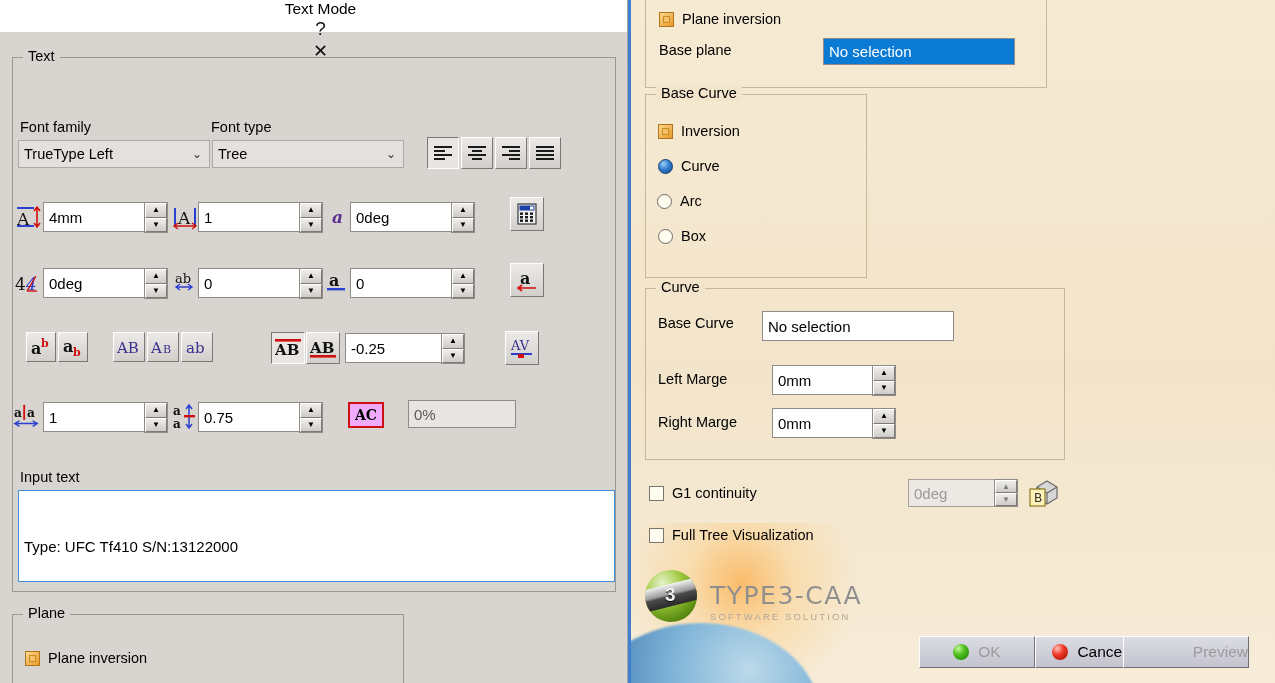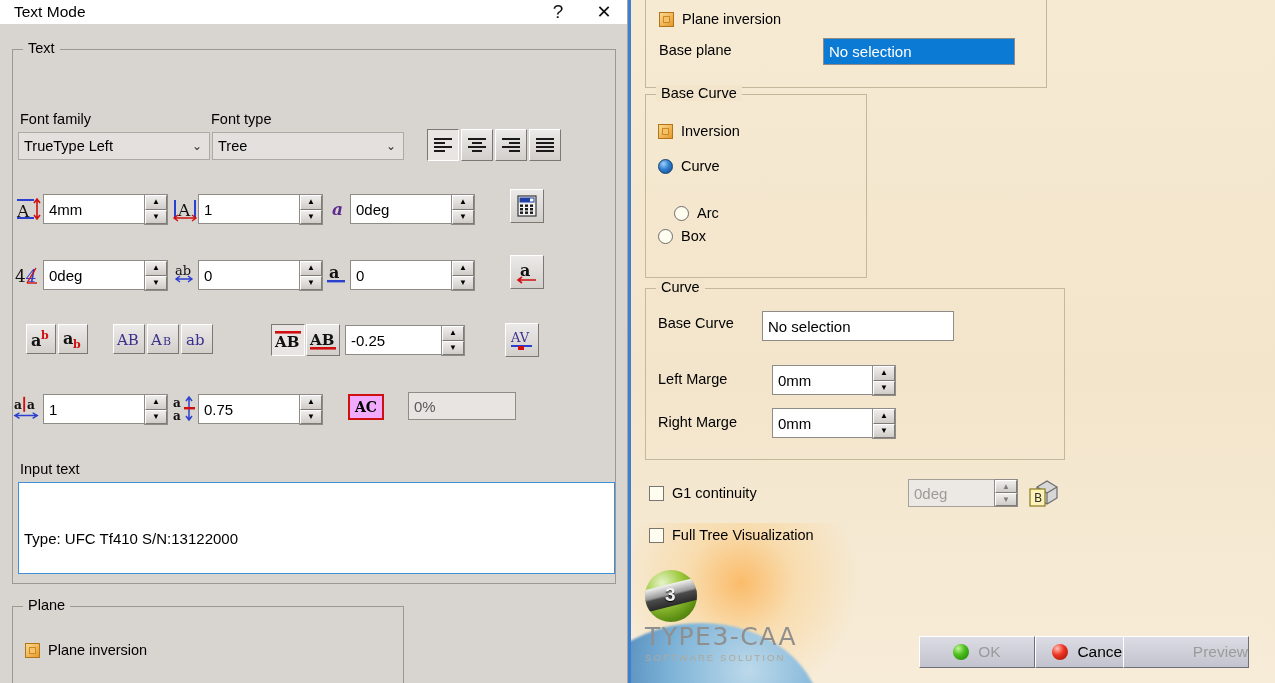--- a/index.html
+++ b/index.html
@@ -33,23 +33,23 @@
   }
 
   
   .dialog{
     position:absolute;left:0;top:0;width:628px;height:683px;
     background:#d8d4d0;
     box-sizing:border-box;
     border-right:1px solid #a9a5a1;
   }
   .titlebar{
-    height:24px;background:#ffffff;
+    height:32px;background:#ffffff;
     display:flex;align-items:center;
-    padding:0 0 0 14px;box-sizing:border-box;
+    padding:0 0 0 14px;box-sizing:border-box;flex-direction:column;
   }
   .title-text{font-size:15.5px;color:#000;flex:1;}
   .tb-btn{
     width:46px;height:40px;display:flex;align-items:center;justify-content:center;
     font-size:18px;color:#111;cursor:default;
   }
   .tb-btn.help{font-size:19px;}
 
   .dlg-body{position:relative;padding:0;height:643px;}
 
@@ -176,21 +176,21 @@
     border:1px solid;border-color:#ffffff #6f6f7a #6f6f7a #ffffff;
     box-sizing:border-box;display:flex;align-items:center;justify-content:center;
     gap:9px;font-size:15.5px;cursor:default;
   }
   .bbtn.disabled{color:#9b9b9b;}
   .bead{width:16px;height:16px;border-radius:50%;flex:none;}
   .bead.green{background:radial-gradient(circle at 33% 28%,#c4f59a 0%,#4fc01e 40%,#157d06 100%);}
   .bead.red{background:radial-gradient(circle at 33% 28%,#ffc2b8 0%,#ee3322 42%,#96140a 100%);}
 
   
-  .logo-wrap{position:absolute;display:flex;align-items:flex-start;flex-direction:column;}
+  .logo-wrap{position:absolute;display:flex;align-items:flex-end;gap:13px;}
   .logo-orb{
     width:52px;height:52px;border-radius:50%;flex:none;position:relative;
     background:radial-gradient(circle at 33% 25%,#e6f3c9 0%,#9ec93c 38%,#5d8f13 72%,#3c600b 100%);
     overflow:hidden;
   }
   .logo-orb:before{
     content:"";position:absolute;left:-6px;top:14px;width:64px;height:22px;
     background:linear-gradient(180deg,#f2f2f2,#9a9a9a 45%,#4c4c4c 55%,#2a2a2a);
     transform:rotate(-14deg);border-radius:3px;
   }
@@ -222,21 +222,21 @@
       <div class="rgroup" style="left:14px;top:94px;width:222px;height:184px;">
         <div class="legend">Base Curve</div>
         <div class="rplain cbrow" style="left:12px;top:28px;">
           <span class="chk-amber"></span>
           <span class="lbl">Inversion</span>
         </div>
         <div class="rplain cbrow" style="left:12px;top:63px;">
           <span class="radio on"></span>
           <span class="lbl">Curve</span>
         </div>
-        <div class="rplain cbrow" style="left:28px;top:98px;margin-top:12px;">
+        <div class="rplain cbrow" style="left:11px;top:98px;">
           <span class="radio"></span>
           <span class="lbl">Arc</span>
         </div>
         <div class="rplain cbrow" style="left:12px;top:133px;">
           <span class="radio"></span>
           <span class="lbl">Box</span>
         </div>
       </div>
 
       <div class="rgroup" style="left:14px;top:288px;width:420px;height:172px;">

